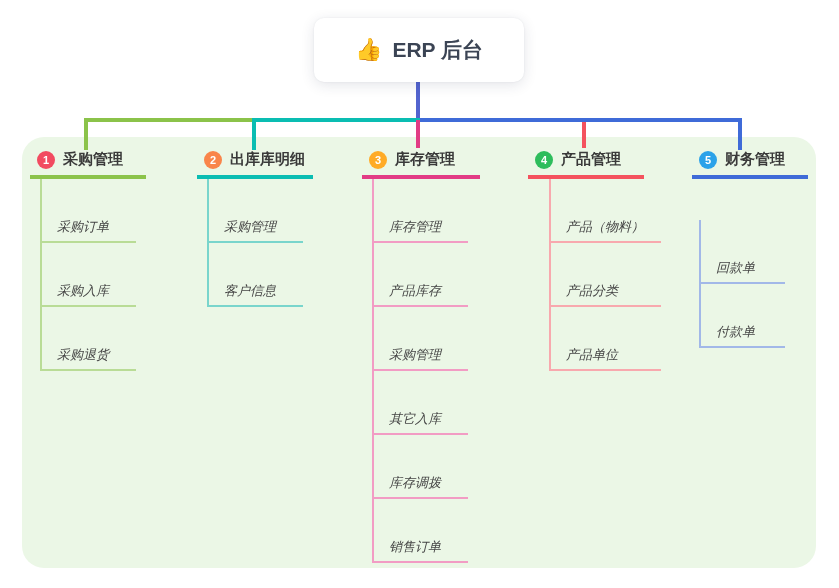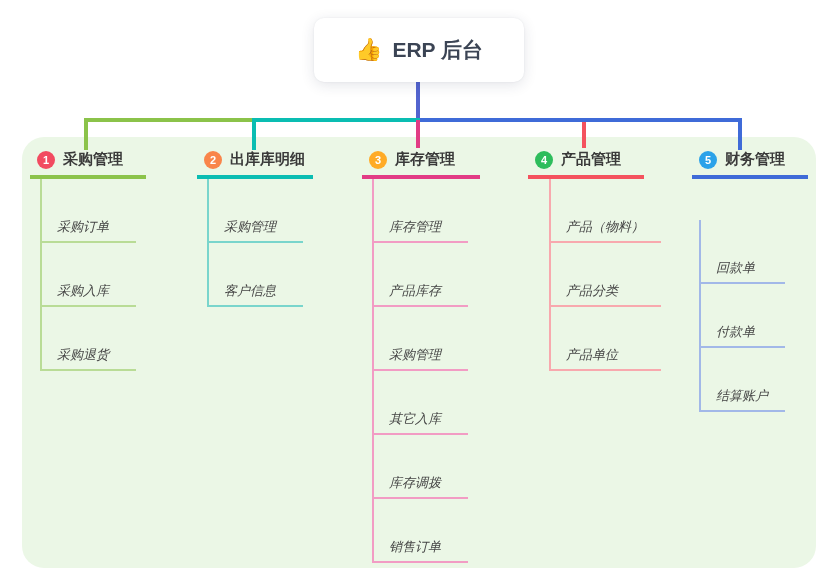--- a/index.html
+++ b/index.html
@@ -166,17 +166,16 @@
   </div>
 
   <div class="branch b5">
     <div class="branch-header">
       <span class="badge">5</span>
       <span>财务管理</span>
     </div>
     <div class="branch-items">
       <div class="item">回款单</div>
       <div class="item">付款单</div>
-      <div class="item">结算账户</div>
     </div>
   </div>
 
 </div>
 
 </body></html>

